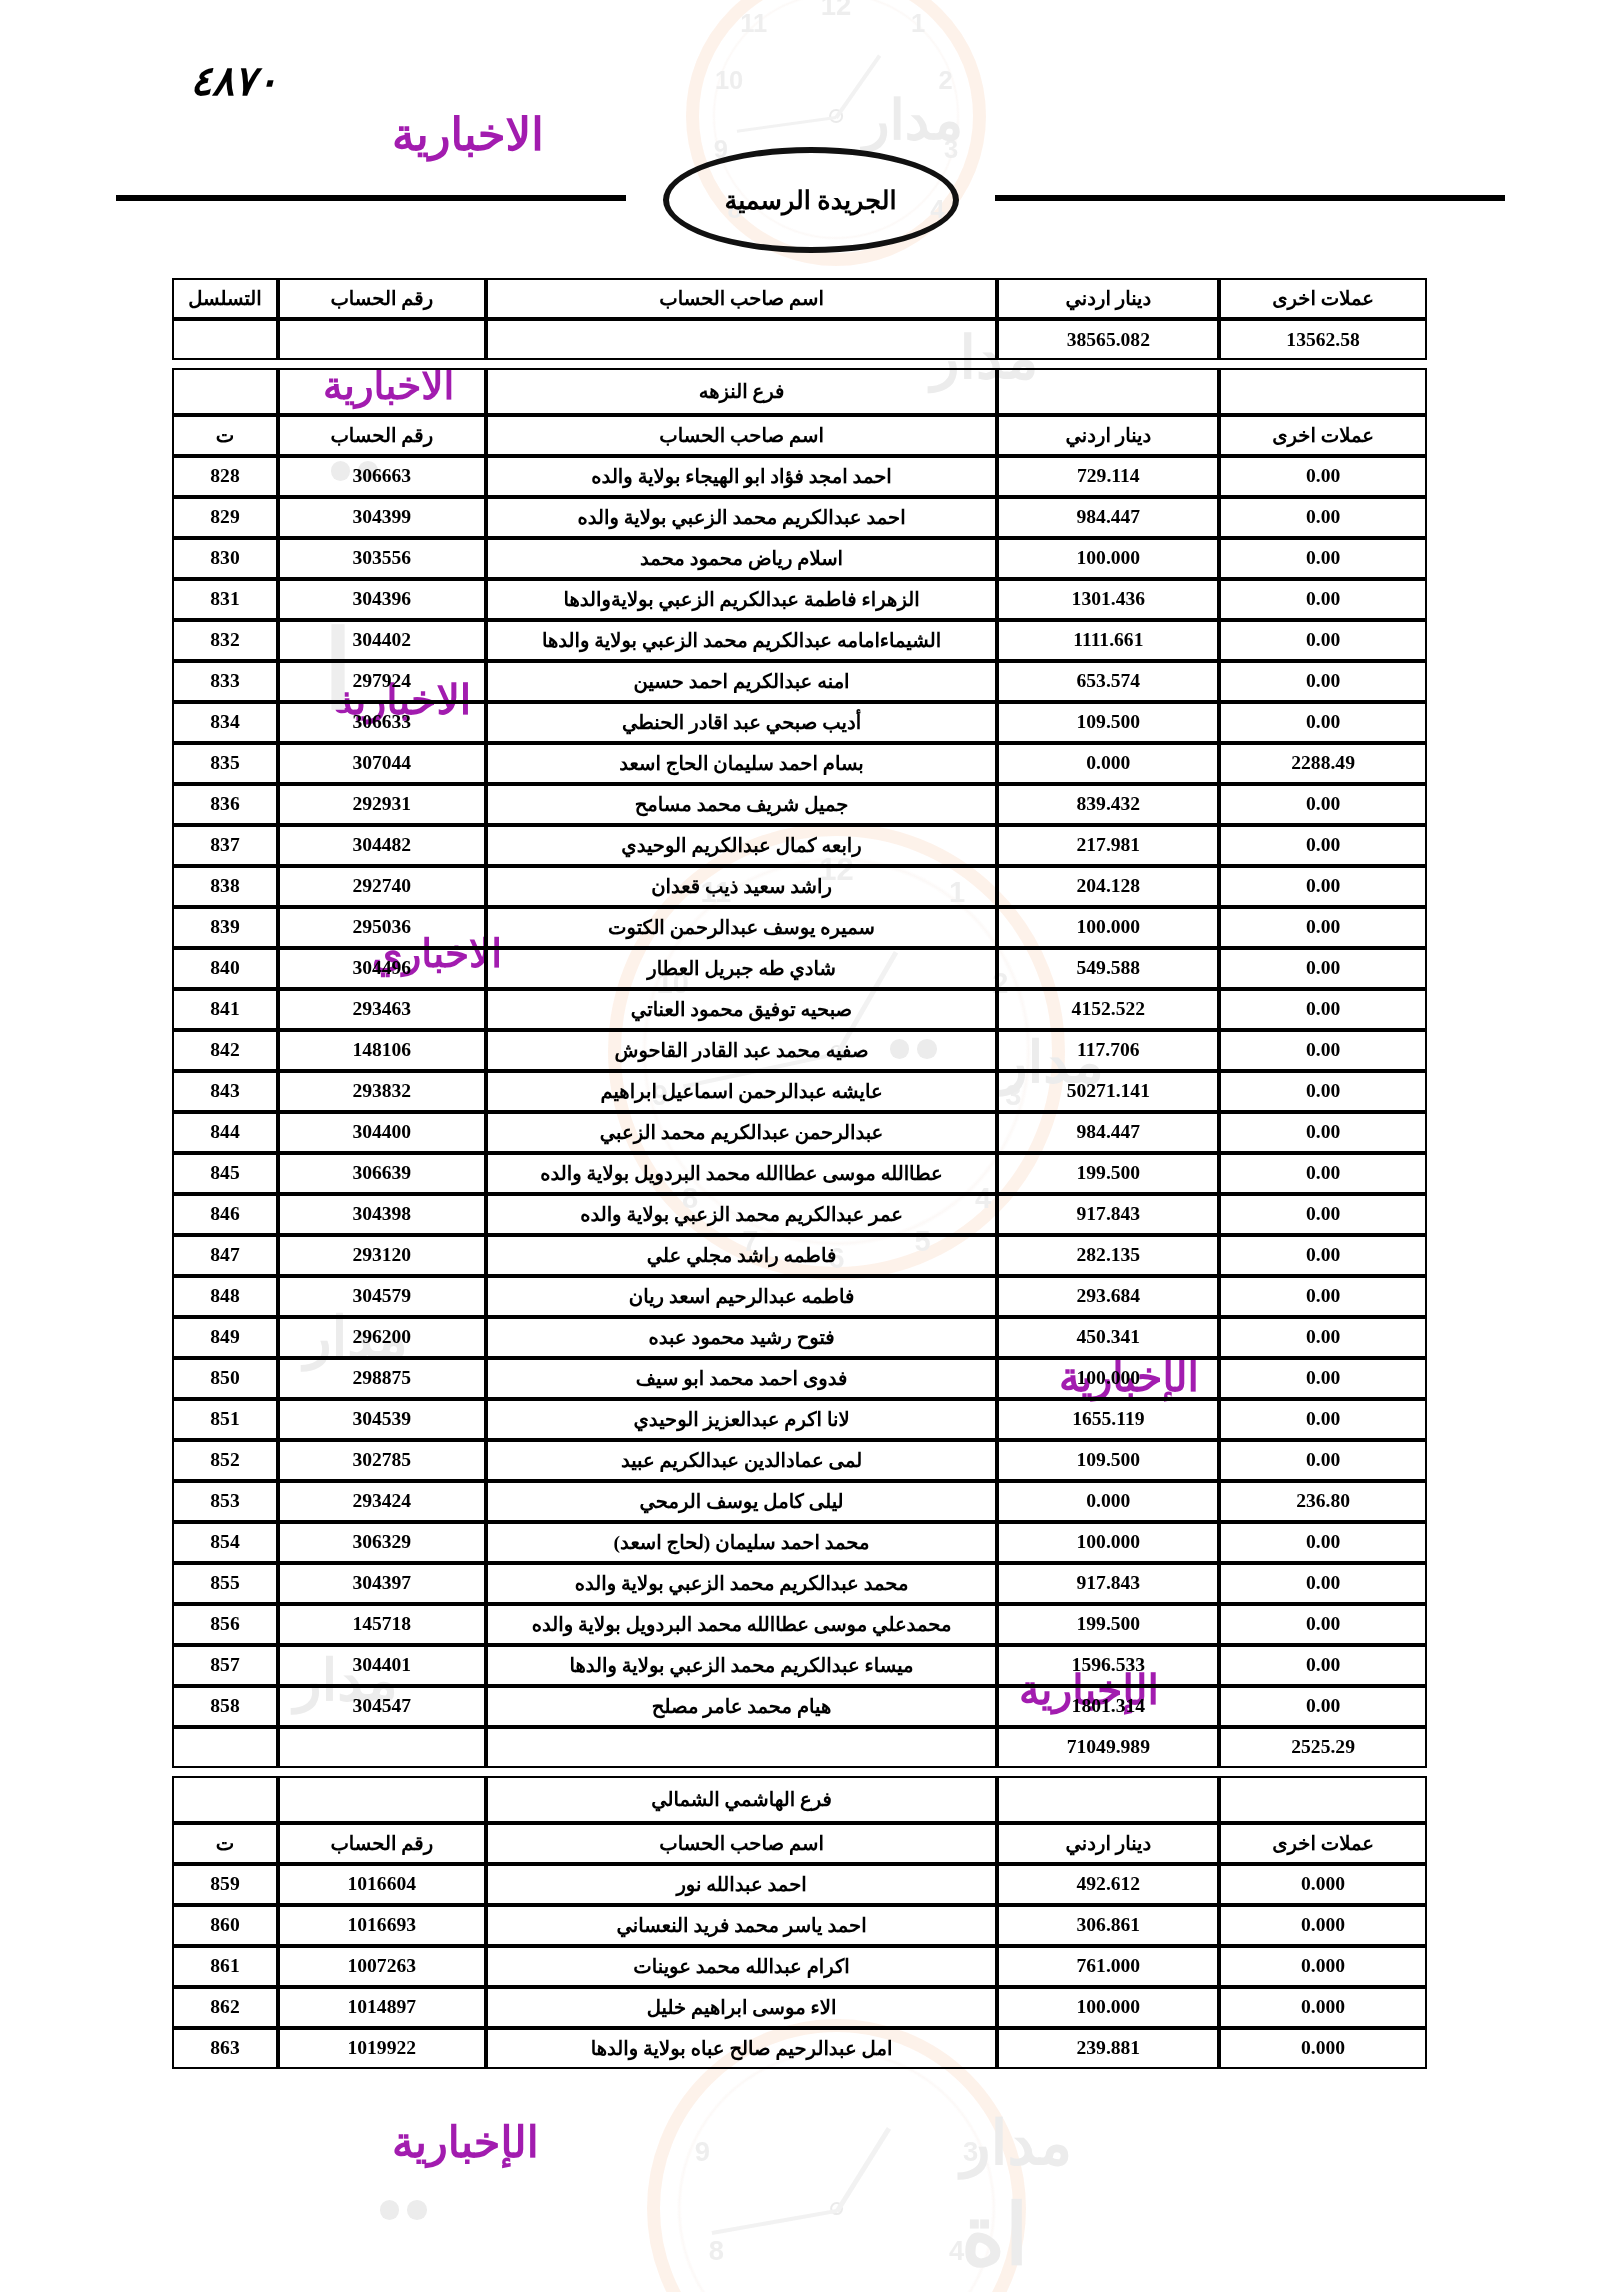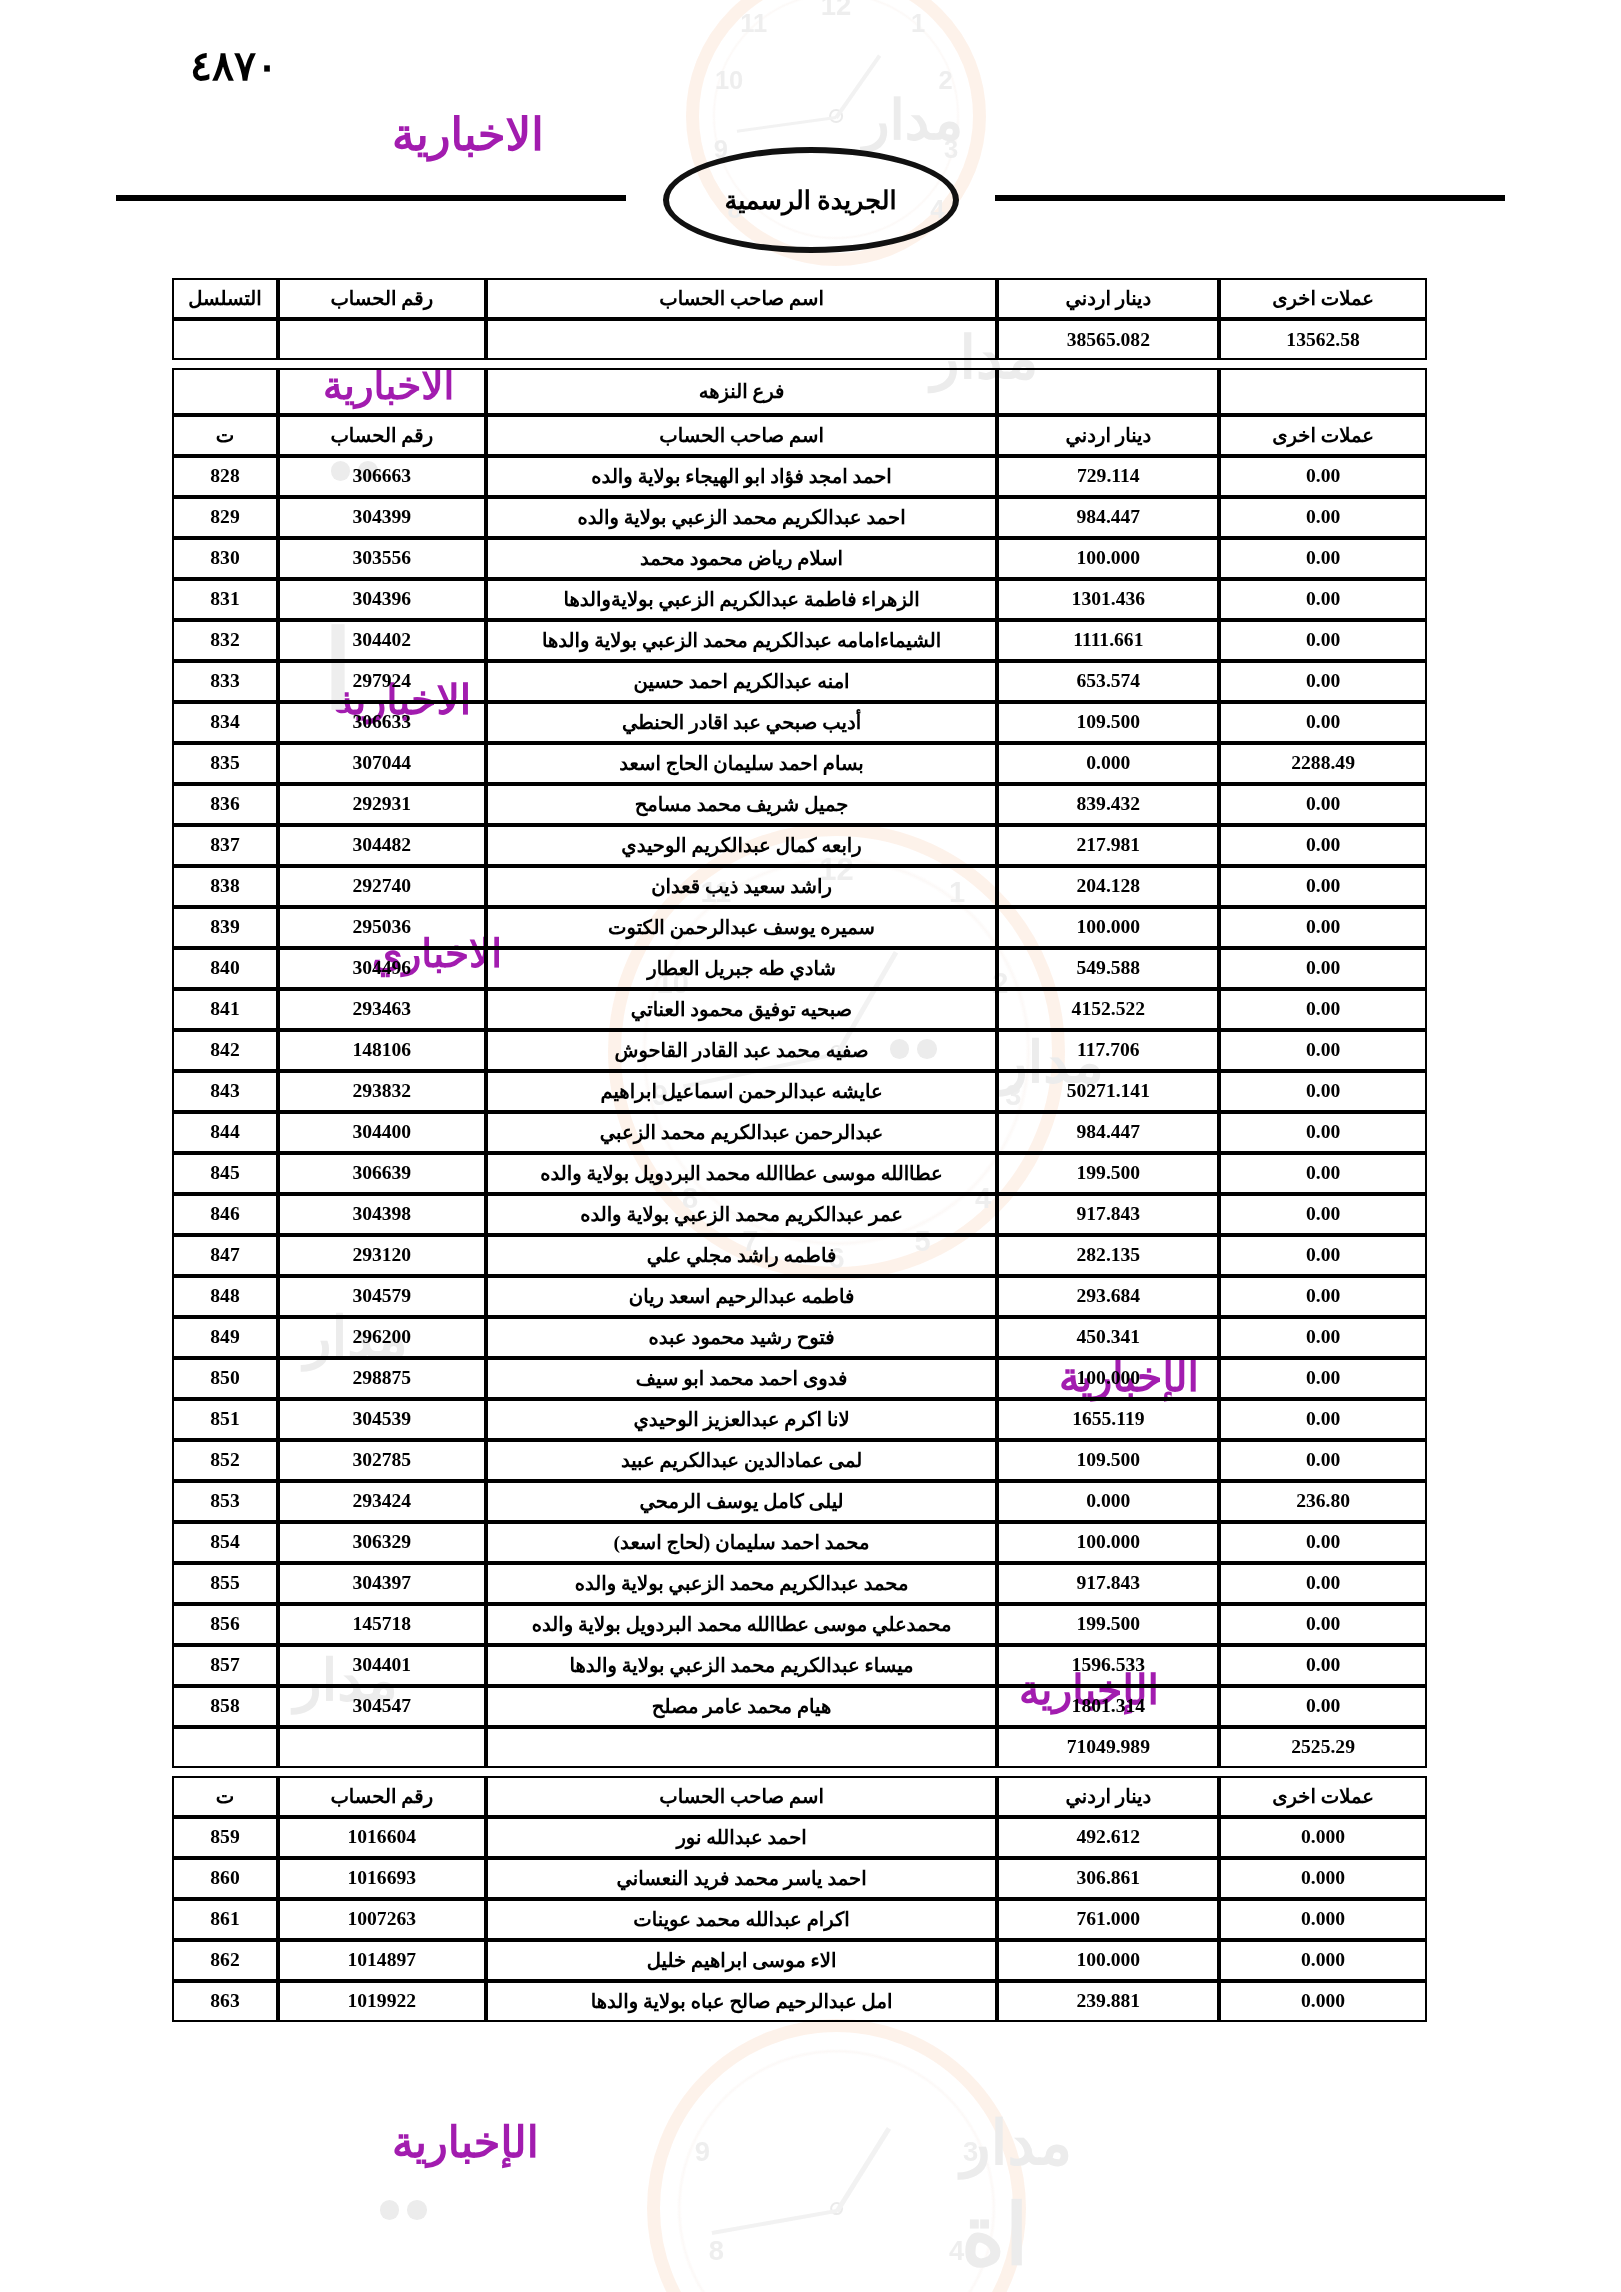--- a/index.html
+++ b/index.html
@@ -72,27 +72,28 @@
     display: inline-block;
     width: 19.6px; height: 19.6px;
     border-radius: 50%;
     background: #ececec;
     margin-left: 7.8px;
   }
 
   
   .page-number {
     position: absolute;
-    top: 42px;
+    top: 57px;
     right: 1343px;
     font-size: 41px;
     font-weight: 700;
     letter-spacing: 3.9px;
     font-family: "Liberation Serif", serif;
     z-index: 3;
+    font-style: italic;
   }
   .rule-wrap {
     position: absolute;
     top: 192px;
     left: 116px;
     right: 116px;
     height: 9.8px;
     z-index: 2;
   }
   .rule-wrap .bar {
@@ -520,20 +521,27 @@
         <td class="c-jod total">71049.989</td>
         <td class="c-name blank"></td>
         <td class="c-acct blank"></td>
         <td class="c-seq blank"></td>
       </tr>
 
       <tr class="gap">
         <td colspan="5"></td>
       </tr>
 
+      <tr class="spacer">
+        <td class="c-other blank"></td>
+        <td class="c-jod blank"></td>
+        <td class="c-name branch">فرع الهاشمي الشمالي</td>
+        <td class="c-acct blank"></td>
+        <td class="c-seq blank"></td>
+      </tr>
       <tr>
         <td class="c-other hdr">عملات اخرى</td>
         <td class="c-jod hdr">دينار اردني</td>
         <td class="c-name hdr">اسم صاحب الحساب</td>
         <td class="c-acct hdr">رقم الحساب</td>
         <td class="c-seq hdr">ت</td>
       </tr>
 
       <tr>
           <td class="c-other">0.000</td>

